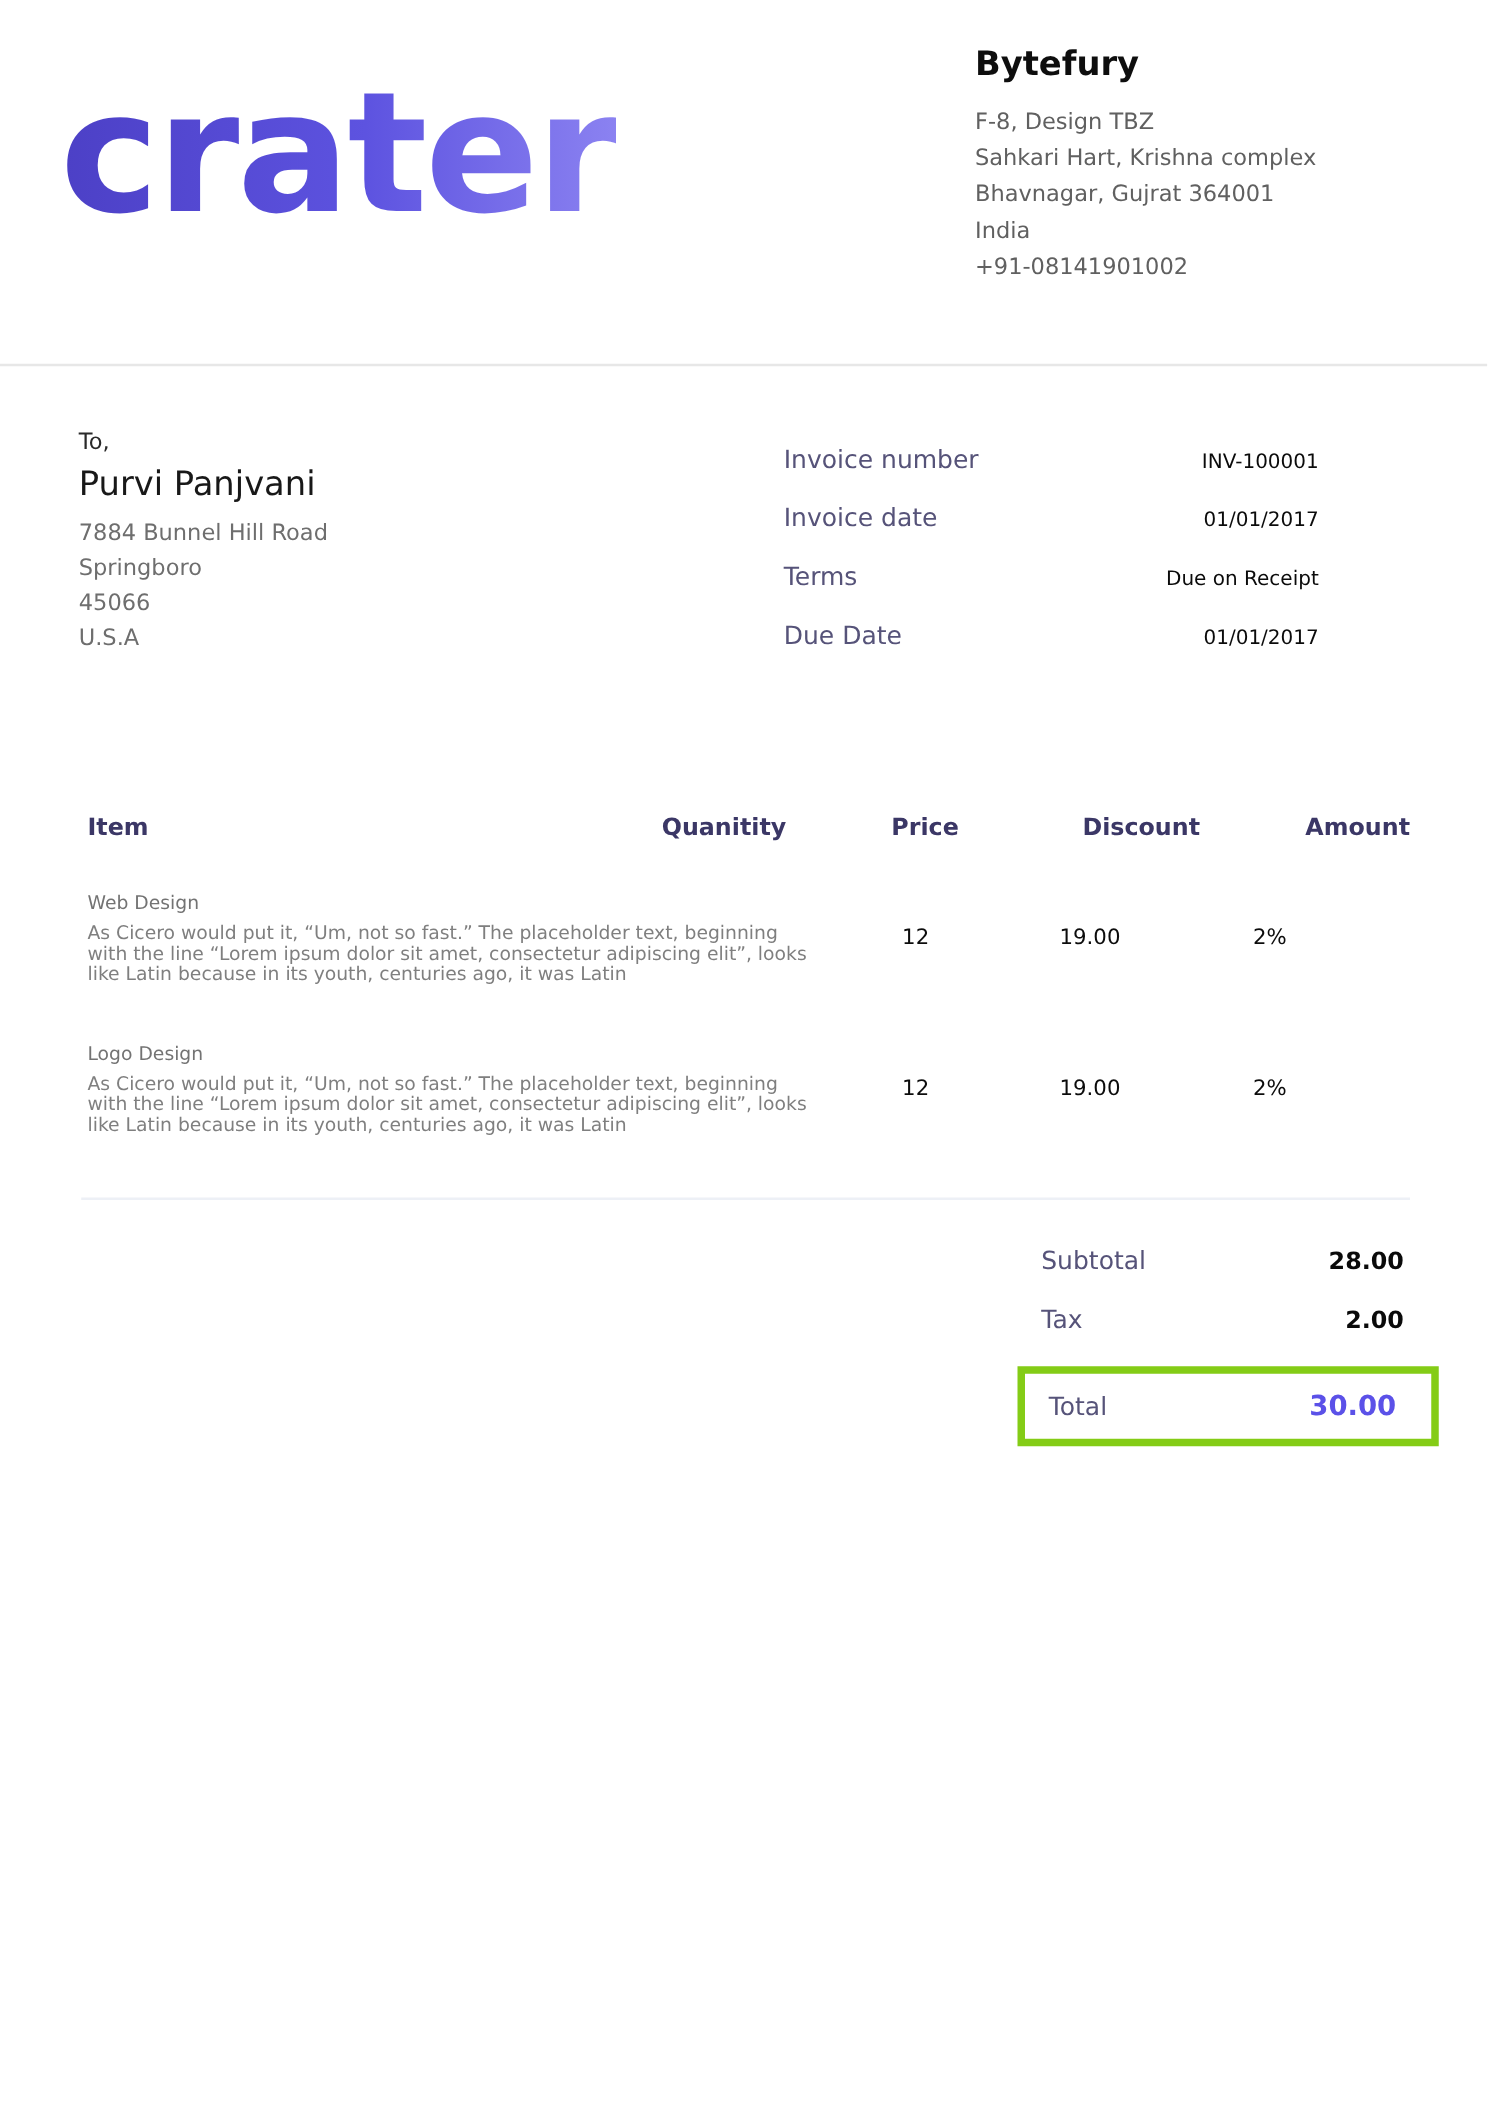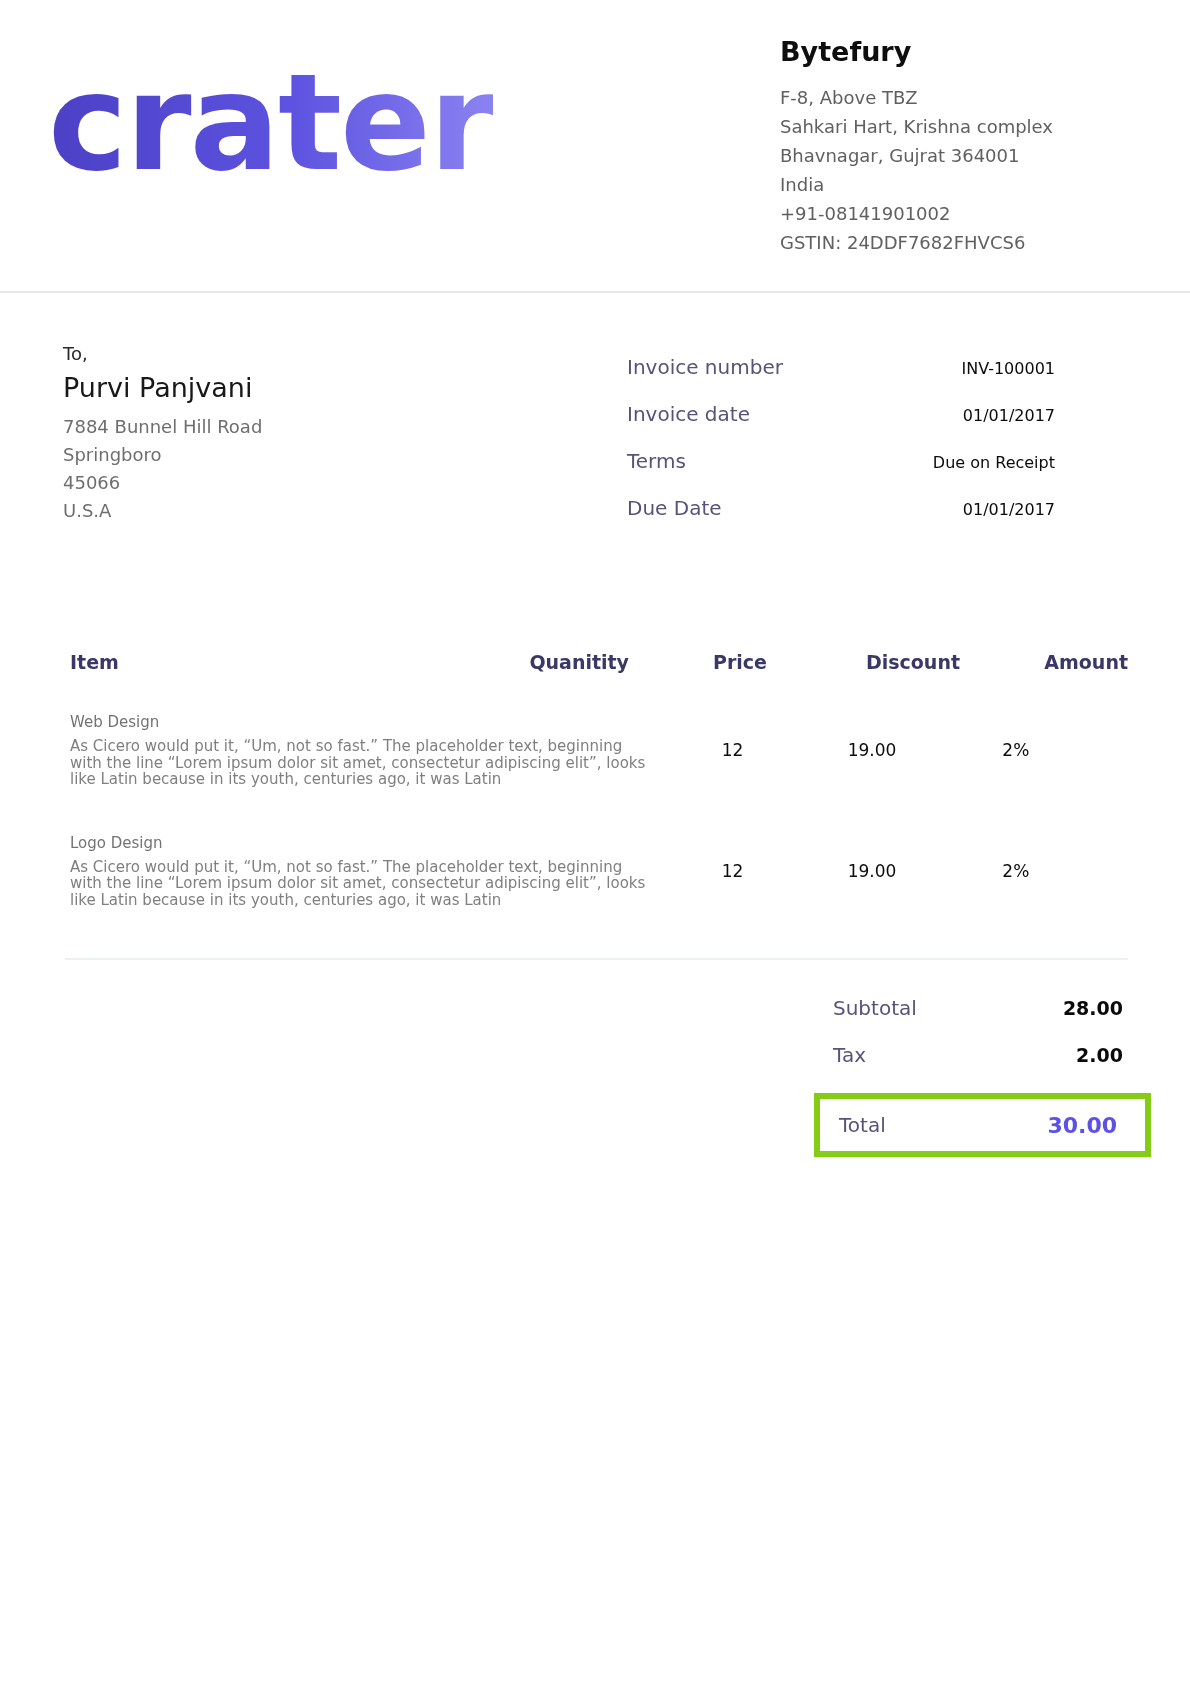--- a/index.html
+++ b/index.html
@@ -72,26 +72,25 @@
 </head>
 <body>
 
 <div class="page">
 
   <header class="header">
     <div class="logo">crater</div>
     <div class="company">
       <div class="company-name">Bytefury</div>
       <div class="company-address">
-        <div>F-8, Above TBZ</div>
+        <div>F-8, Design TBZ</div>
         <div>Sahkari Hart, Krishna complex</div>
         <div>Bhavnagar, Gujrat 364001</div>
         <div>India</div>
         <div>+91-08141901002</div>
-        <div>GSTIN: 24DDF7682FHVCS6</div>
       </div>
     </div>
   </header>
 
   <section class="info-row">
     <div class="bill-to">
       <div class="to-label">To,</div>
       <div class="customer-name">Purvi Panjvani</div>
       <div class="customer-address">
         <div>7884 Bunnel Hill Road</div>

